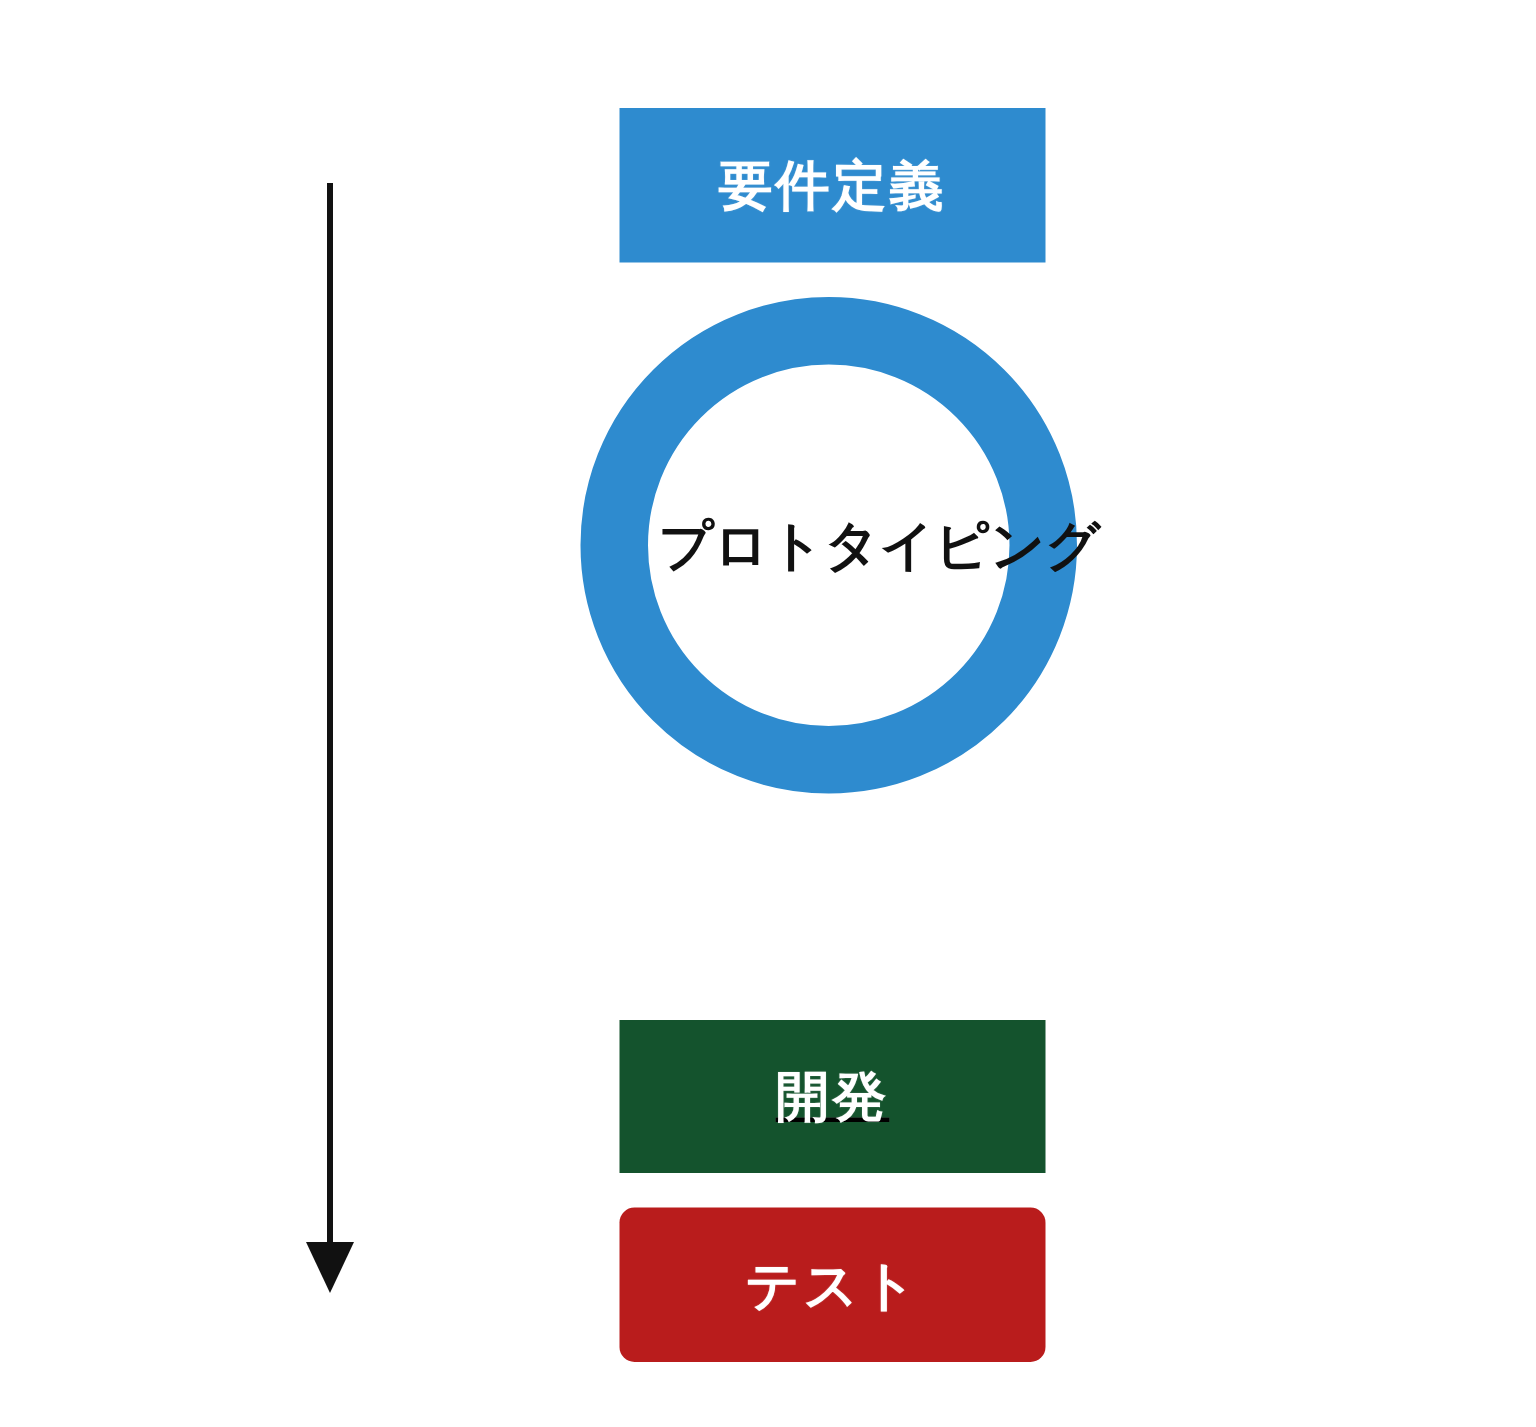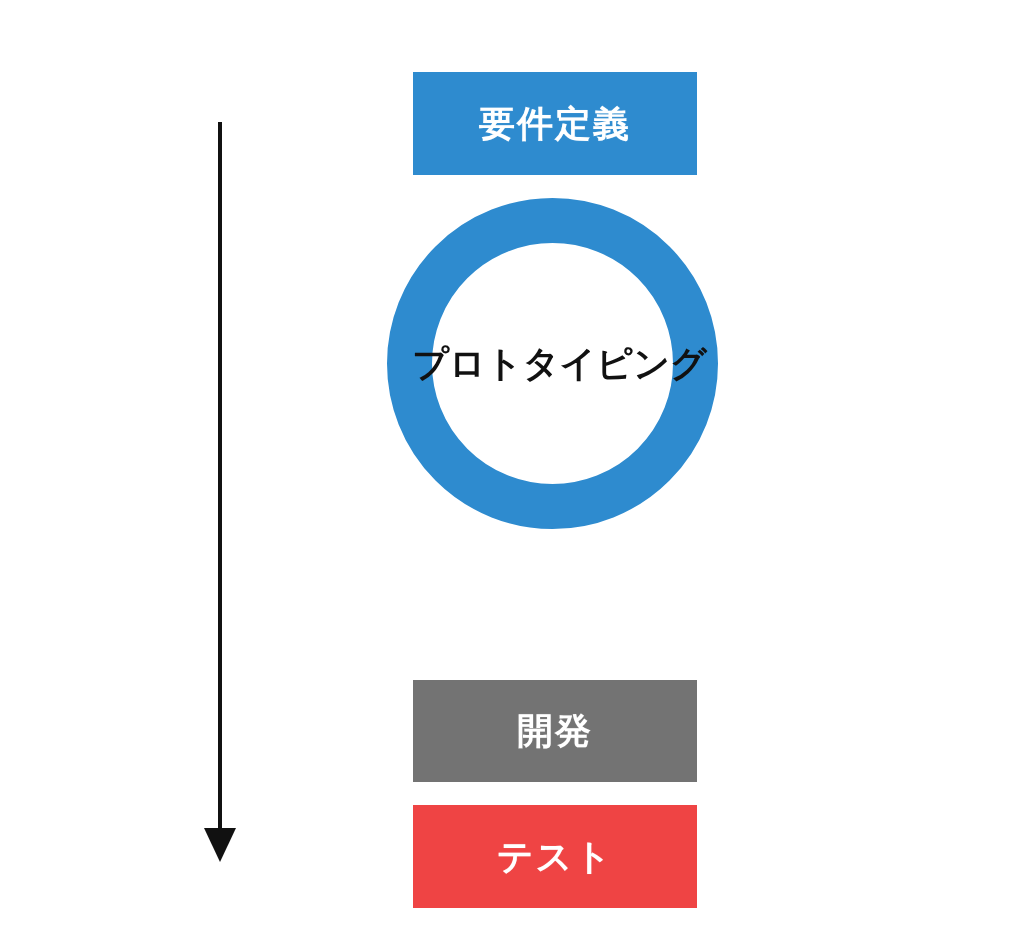--- a/index.html
+++ b/index.html
@@ -59,21 +59,20 @@
   .ring-node {
     position: absolute;
     left: 387px;
     top: 198px;
     width: 331px;
     height: 331px;
     border-radius: 50%;
     box-sizing: border-box;
     display: flex;
     align-items: center;
-    justify-content: center;
   }
   .ring-node .ring-label {
     position: relative;
     color: #111111;
     font-weight: bold;
     font-size: 36px;
     line-height: 1;
     letter-spacing: 0px;
     white-space: nowrap;
     text-align: center;
@@ -94,21 +93,21 @@
 
   <div class="stage-box" id="box-requirements" style="background:#2E8BCF;">
     <span class="stage-label">要件定義</span>
   </div>
 
   <div class="ring-node" style="border:45px solid #2E8BCF;">
     <span class="ring-label">プロトタイピング</span>
   </div>
 
 
-  <div class="stage-box" id="box-development" style="background:#737373;">
+  <div class="stage-box" id="box-development" style="background:#14532d;text-decoration:underline;">
     <span class="stage-label">開発</span>
   </div>
 
-  <div class="stage-box" id="box-test" style="background:#ef4444;">
+  <div class="stage-box" id="box-test" style="background:#b91c1c;border-radius:10px;">
     <span class="stage-label">テスト</span>
   </div>
 
 </div>
 
 </body></html>

